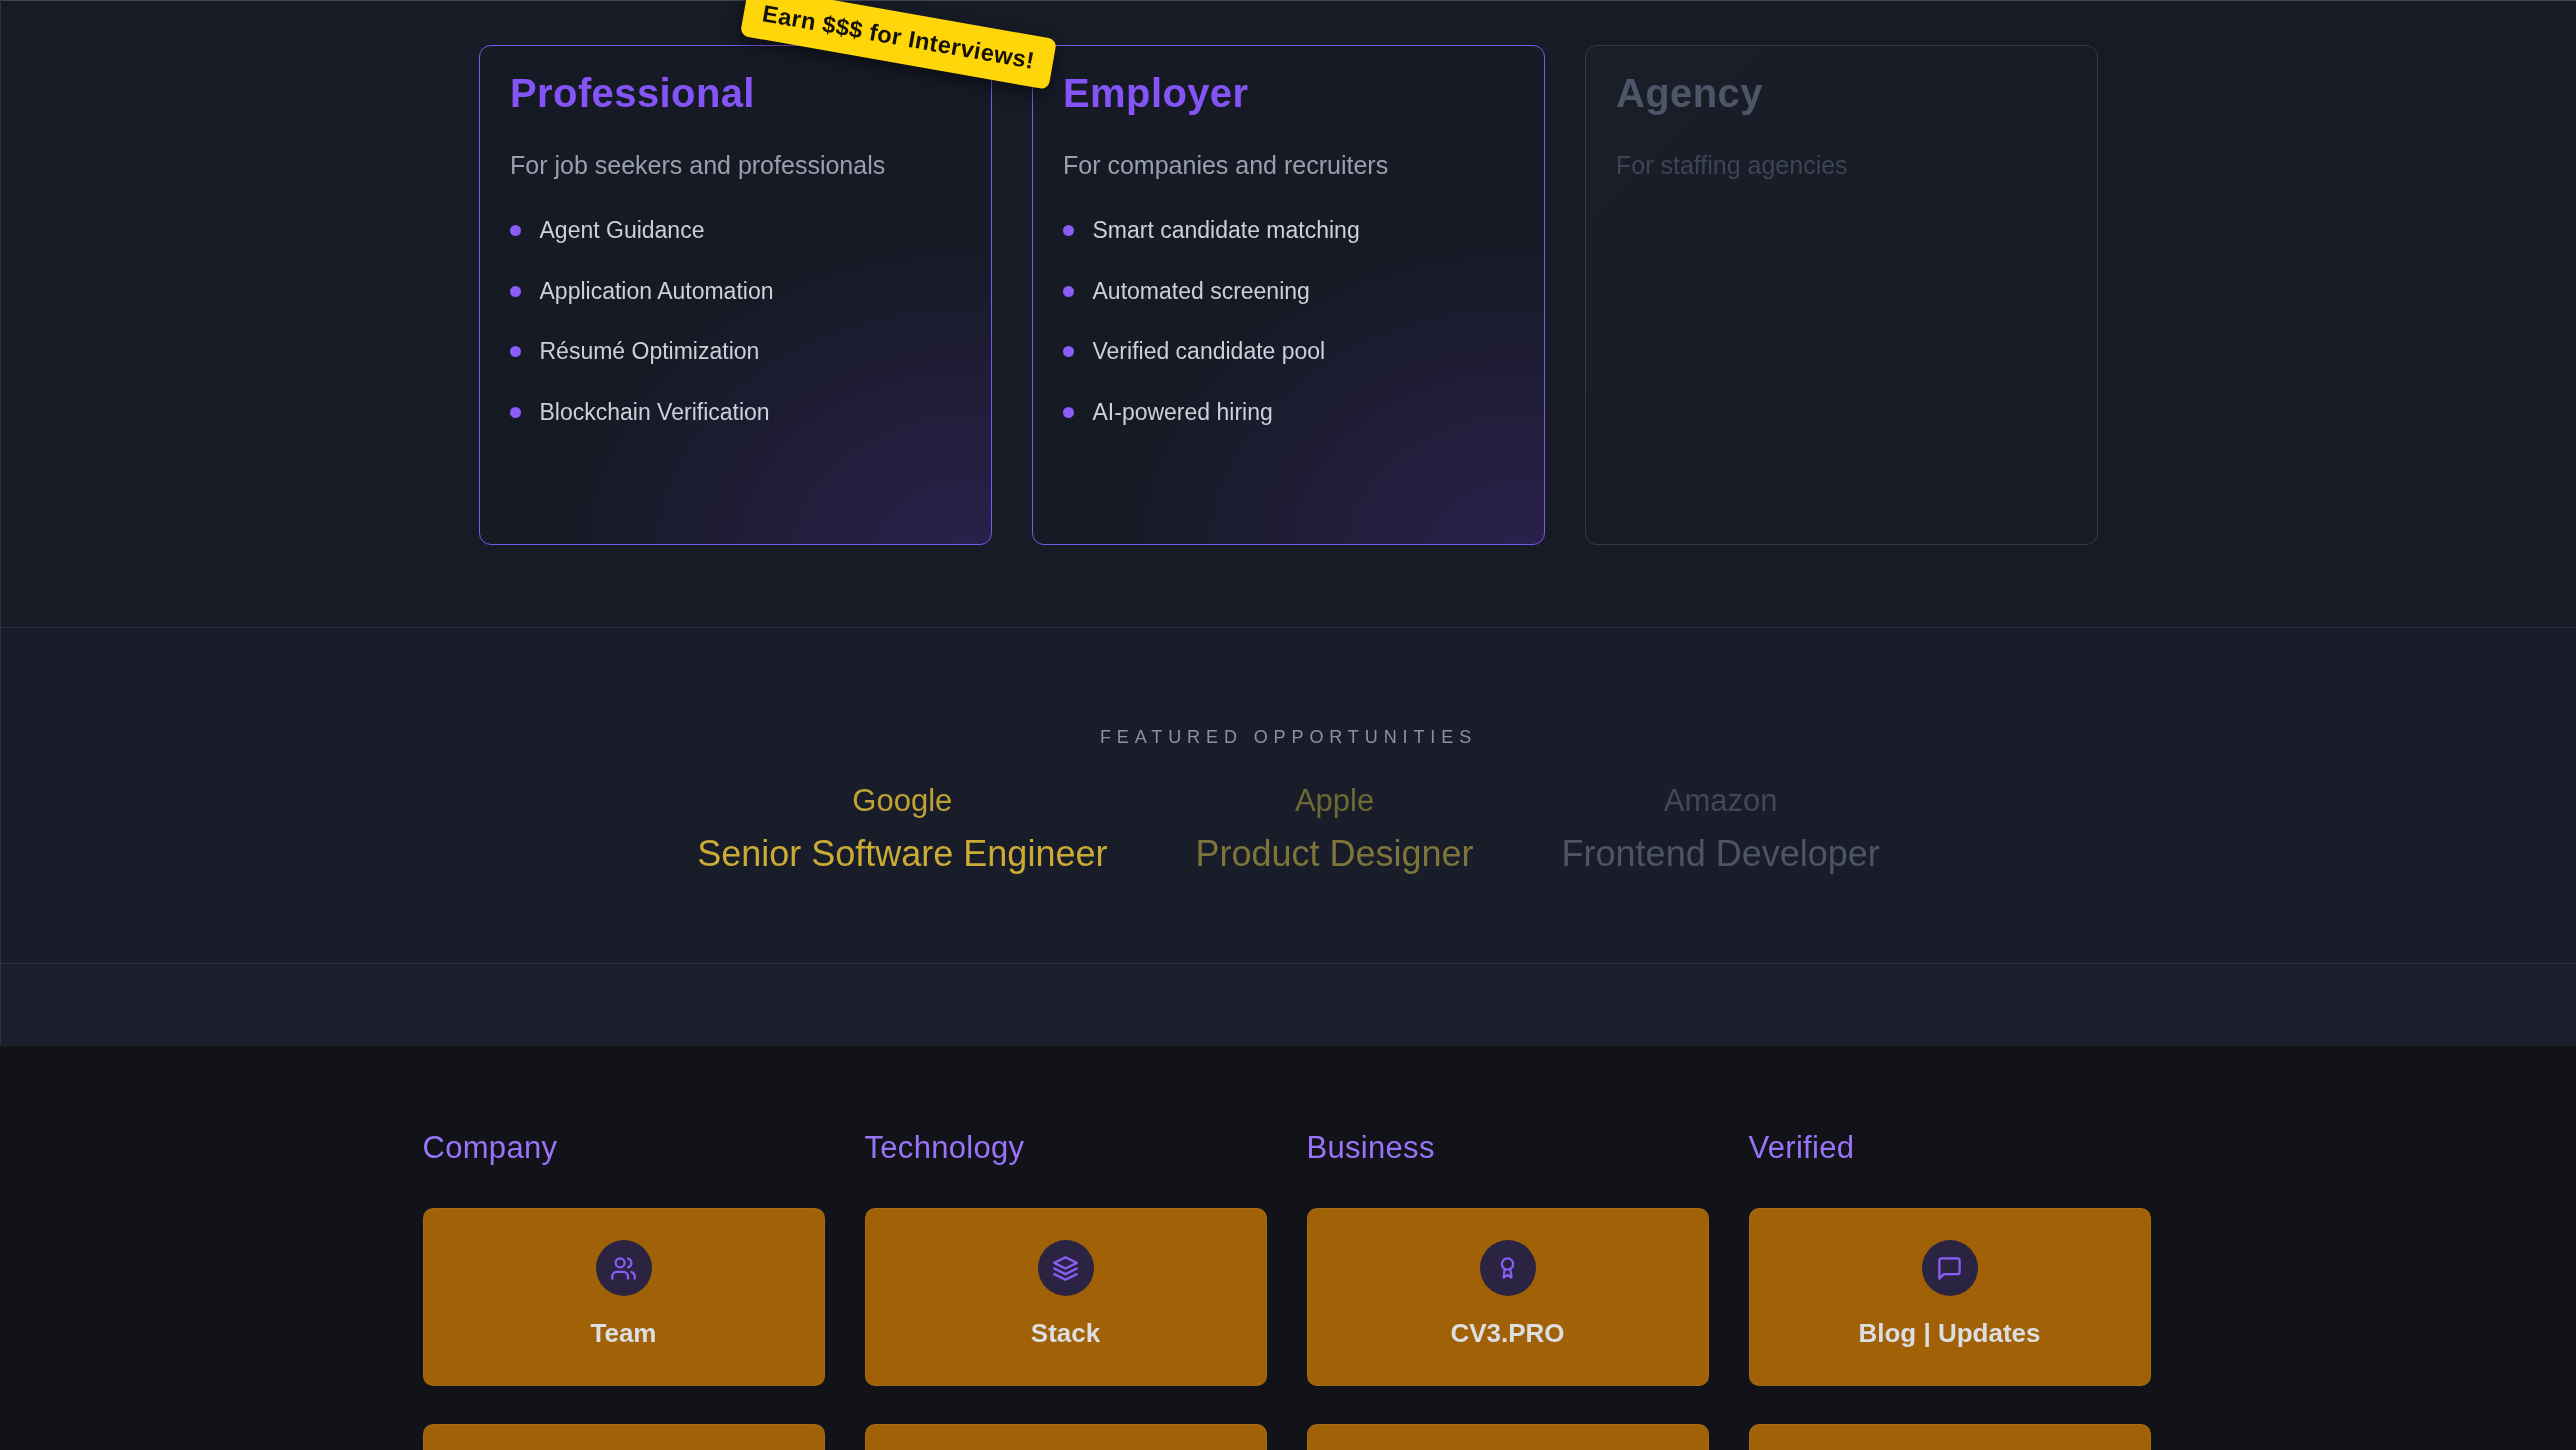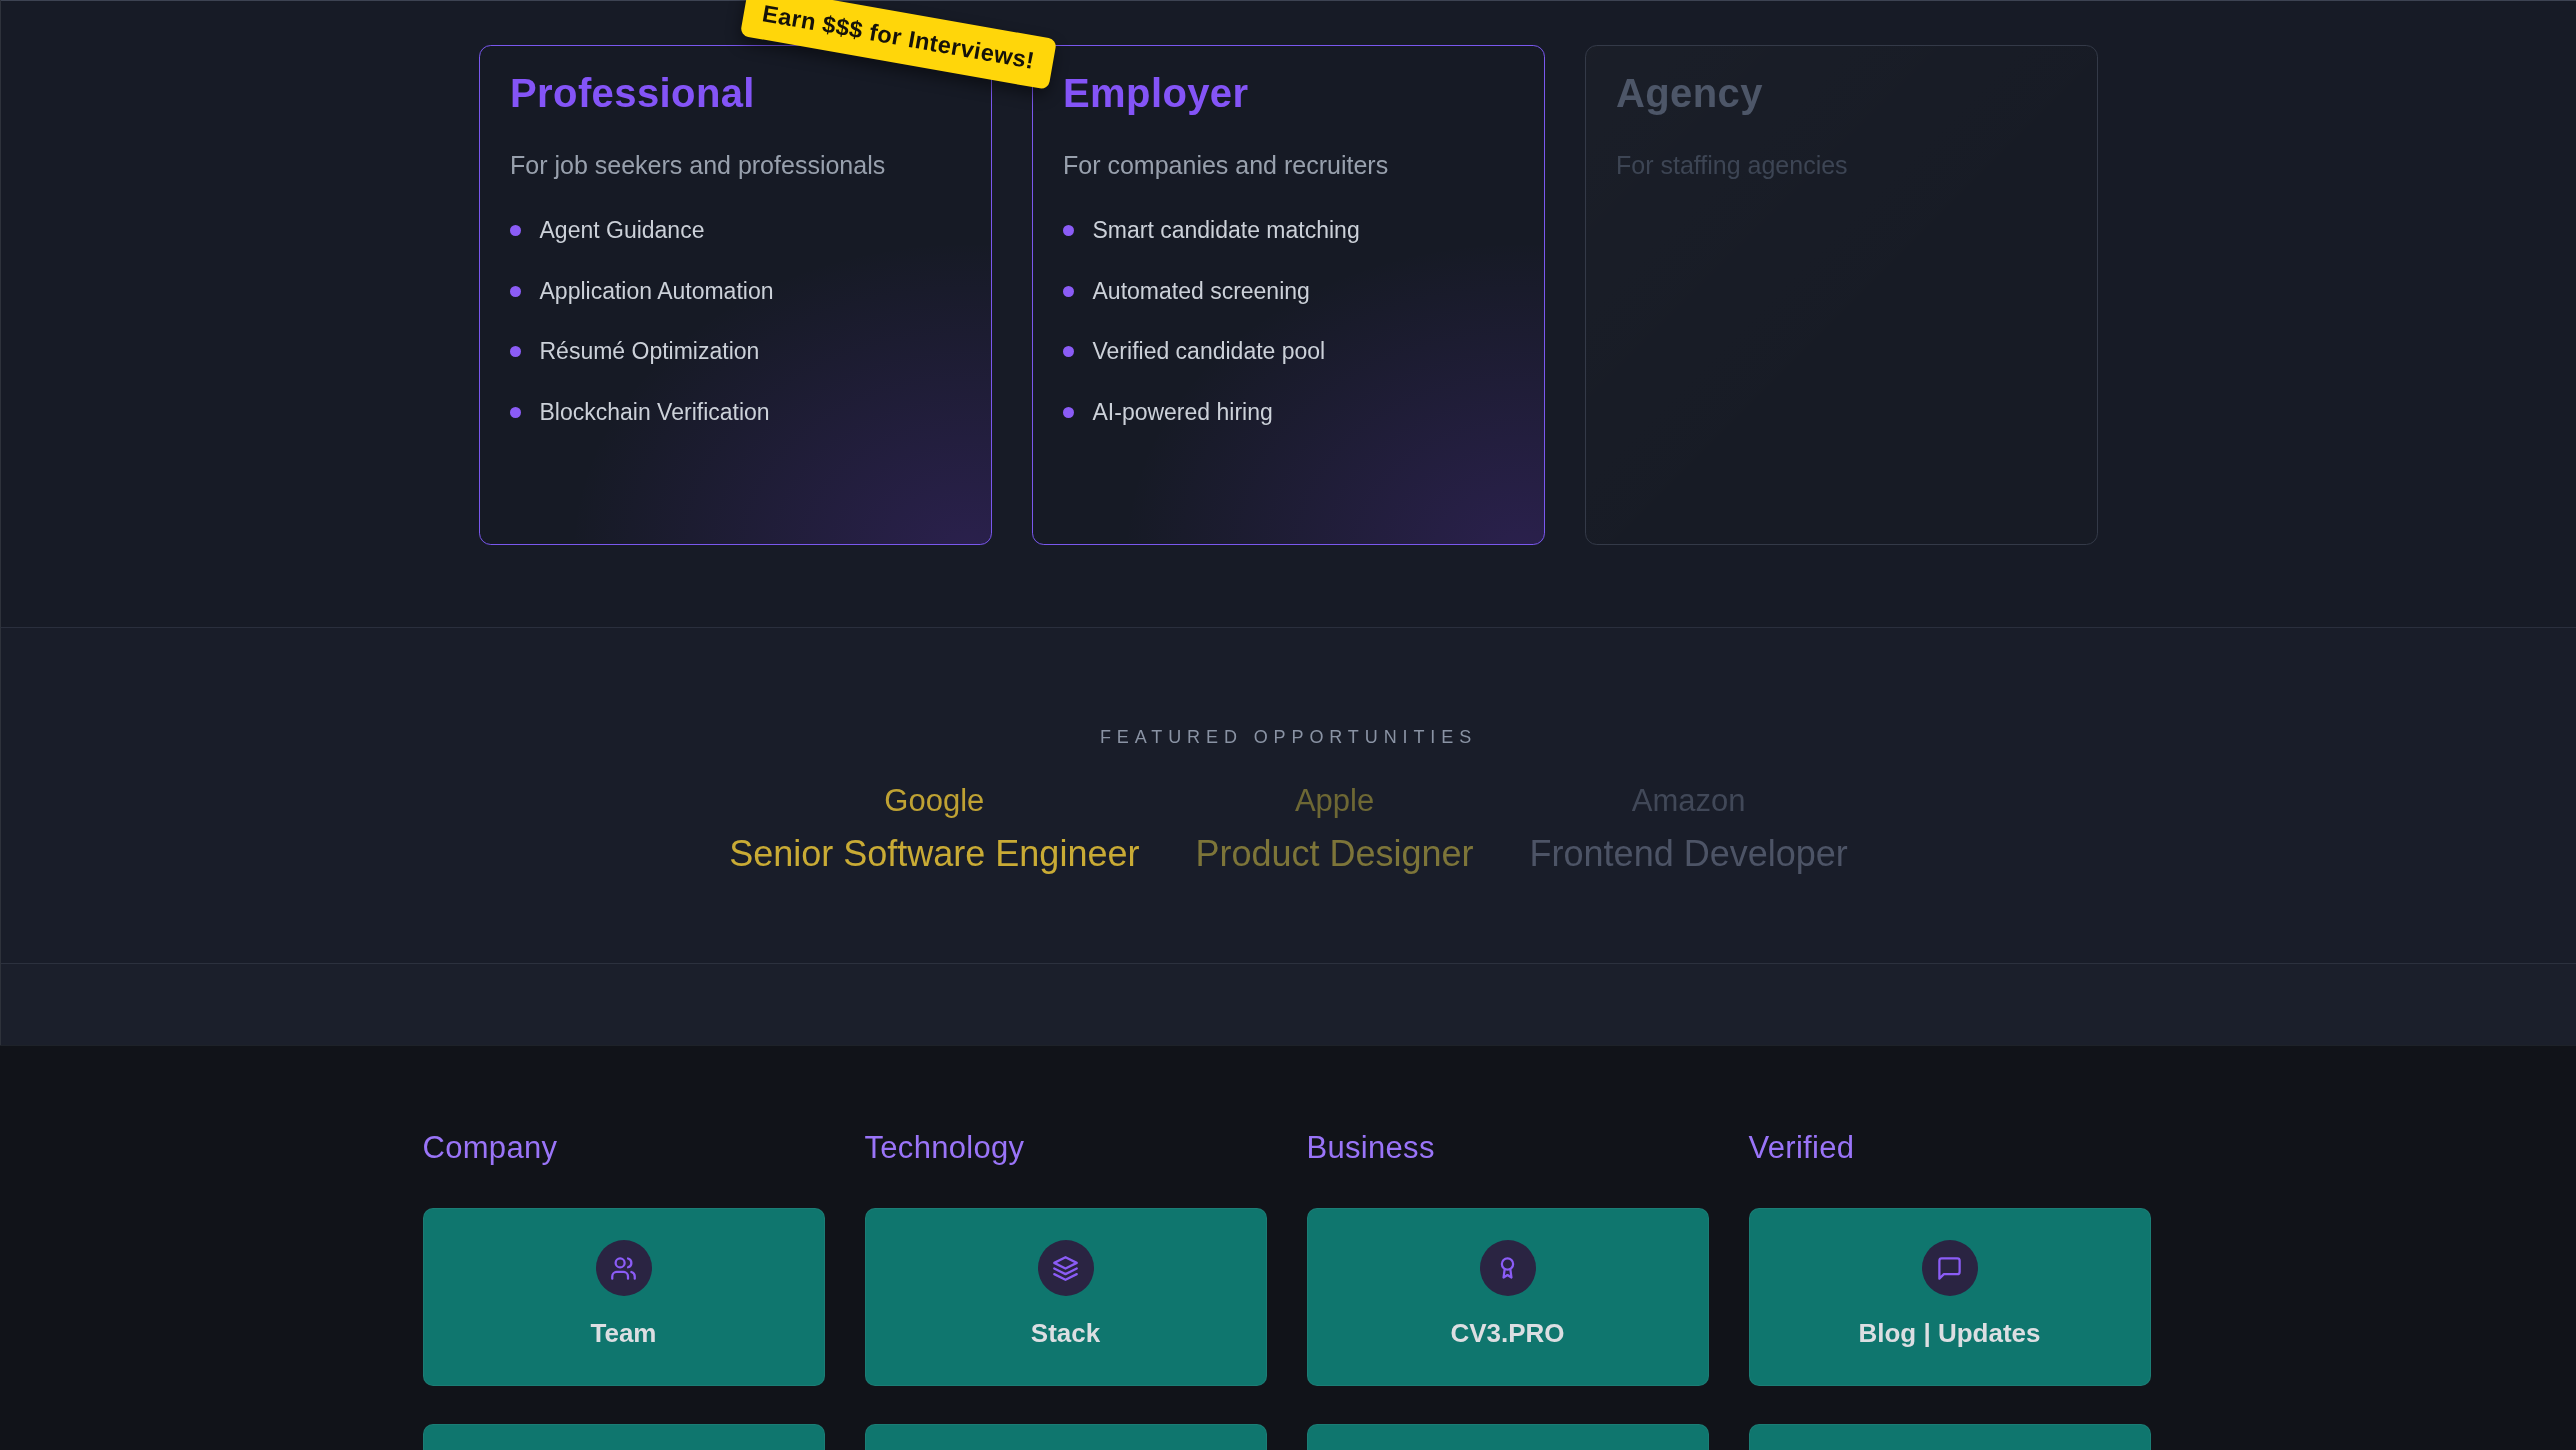--- a/index.html
+++ b/index.html
@@ -81,21 +81,21 @@
     border-top:1.7px solid rgba(148,163,184,.14);
     text-align:center;
   }
   .featured-title {
     padding-top:99px;
     font-size:18px; font-weight:normal;
     letter-spacing:5.9px; color:#8a93a4;
   }
   .jobs-row {
     margin-top:35px;
-    display:flex; justify-content:center; align-items:center; gap:56px;
+    display:flex; justify-content:center; align-items:center; gap:88px;
   }
   .job { text-align:center; }
   .job-company { font-size:31px; }
   .job-role { font-size:36px; margin-top:13.5px; white-space:nowrap; }
   .job--0 .job-company { color:#bfa233; }
   .job--0 .job-role    { color:#c9ab35; }
   .job--1 .job-company { color:#6e6834; }
   .job--1 .job-role    { color:#7d7539; }
   .job--2 .job-company { color:#3e4554; }
   .job--2 .job-role    { color:#4a5162; }
@@ -120,21 +120,21 @@
     display:flex; gap:40px;
   }
   .fcol { width:402px; }
   .fcol-header {
     font-size:31px; font-weight:normal; color:#9a74f8;
     margin-bottom:42px; letter-spacing:0.3px;
   }
   .tile {
     display:flex; flex-direction:column; align-items:center;
     width:402px; height:178px;
-    background:#0f766e;
+    background:#a16207;
     border:0.8px solid rgba(255,255,255,.05);
     border-radius:10px;
     padding-top:31px;
     margin-bottom:38px;
     cursor:pointer;
   }
   .tile--partial { padding-top:25px; }
   .tile-circle {
     width:56px; height:56px; border-radius:50%;
     background:#2a2442;

